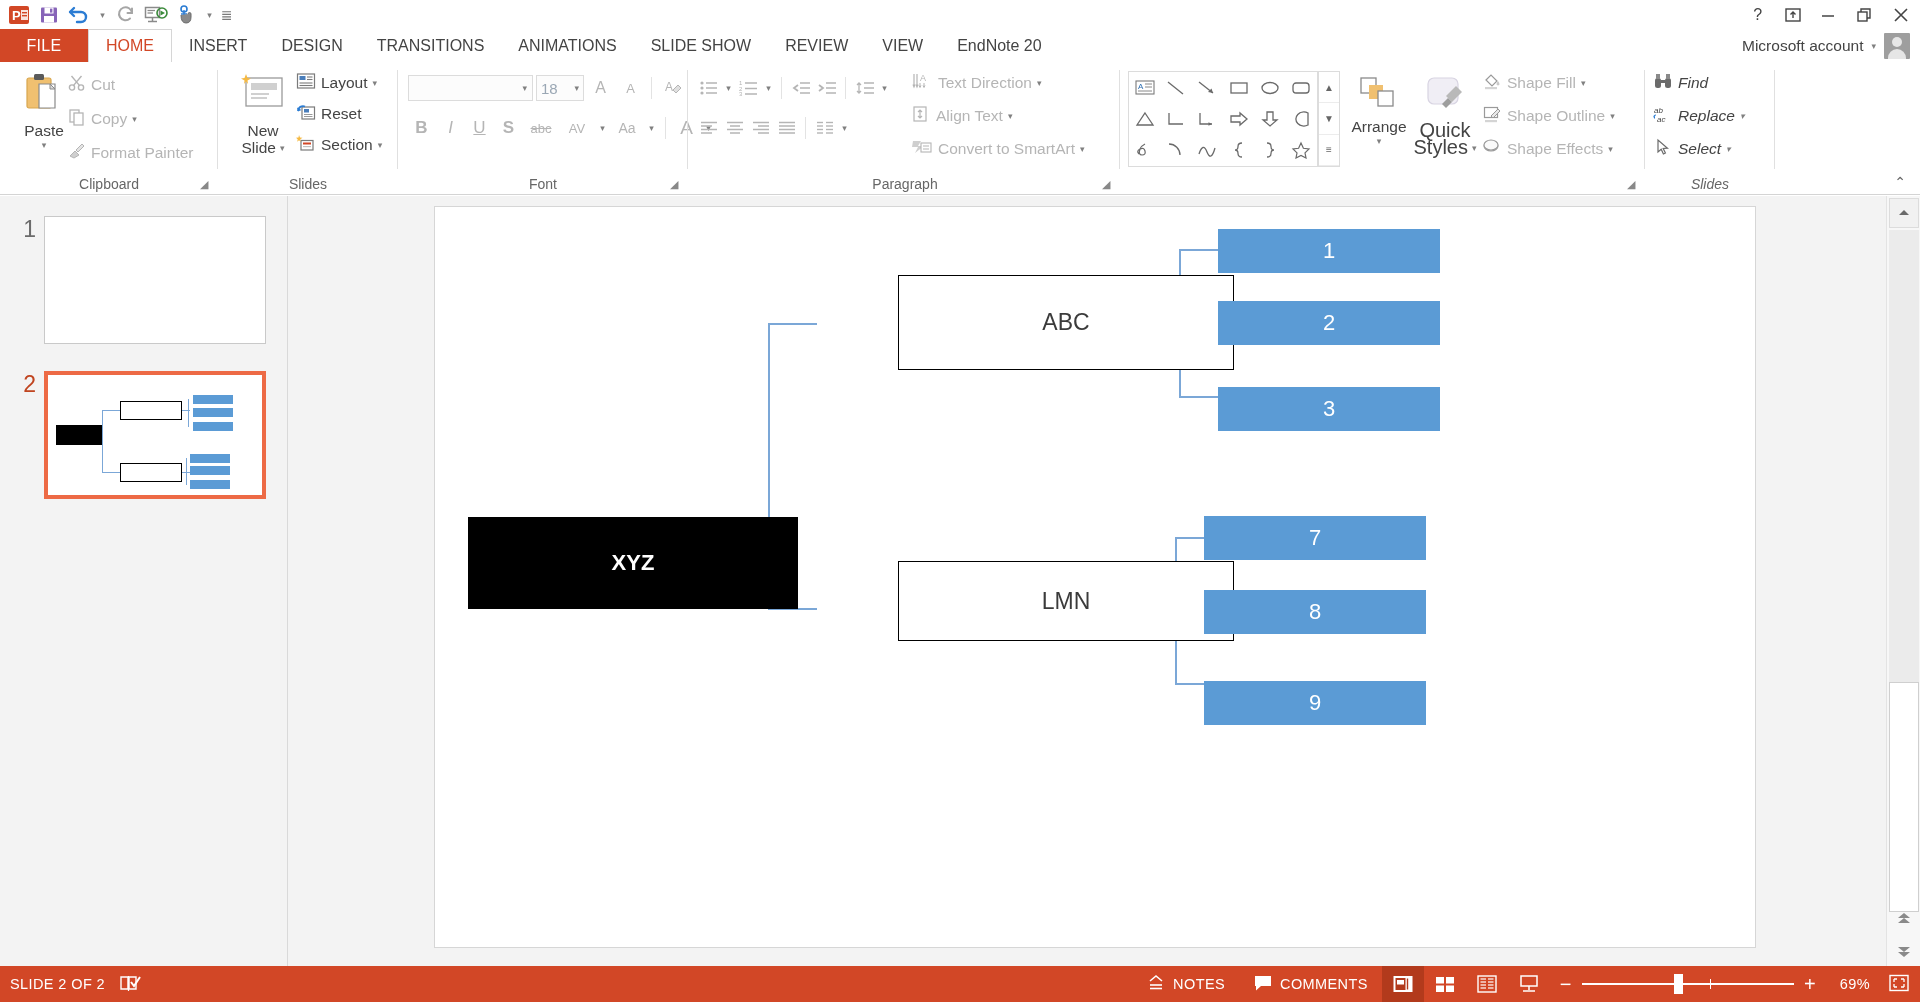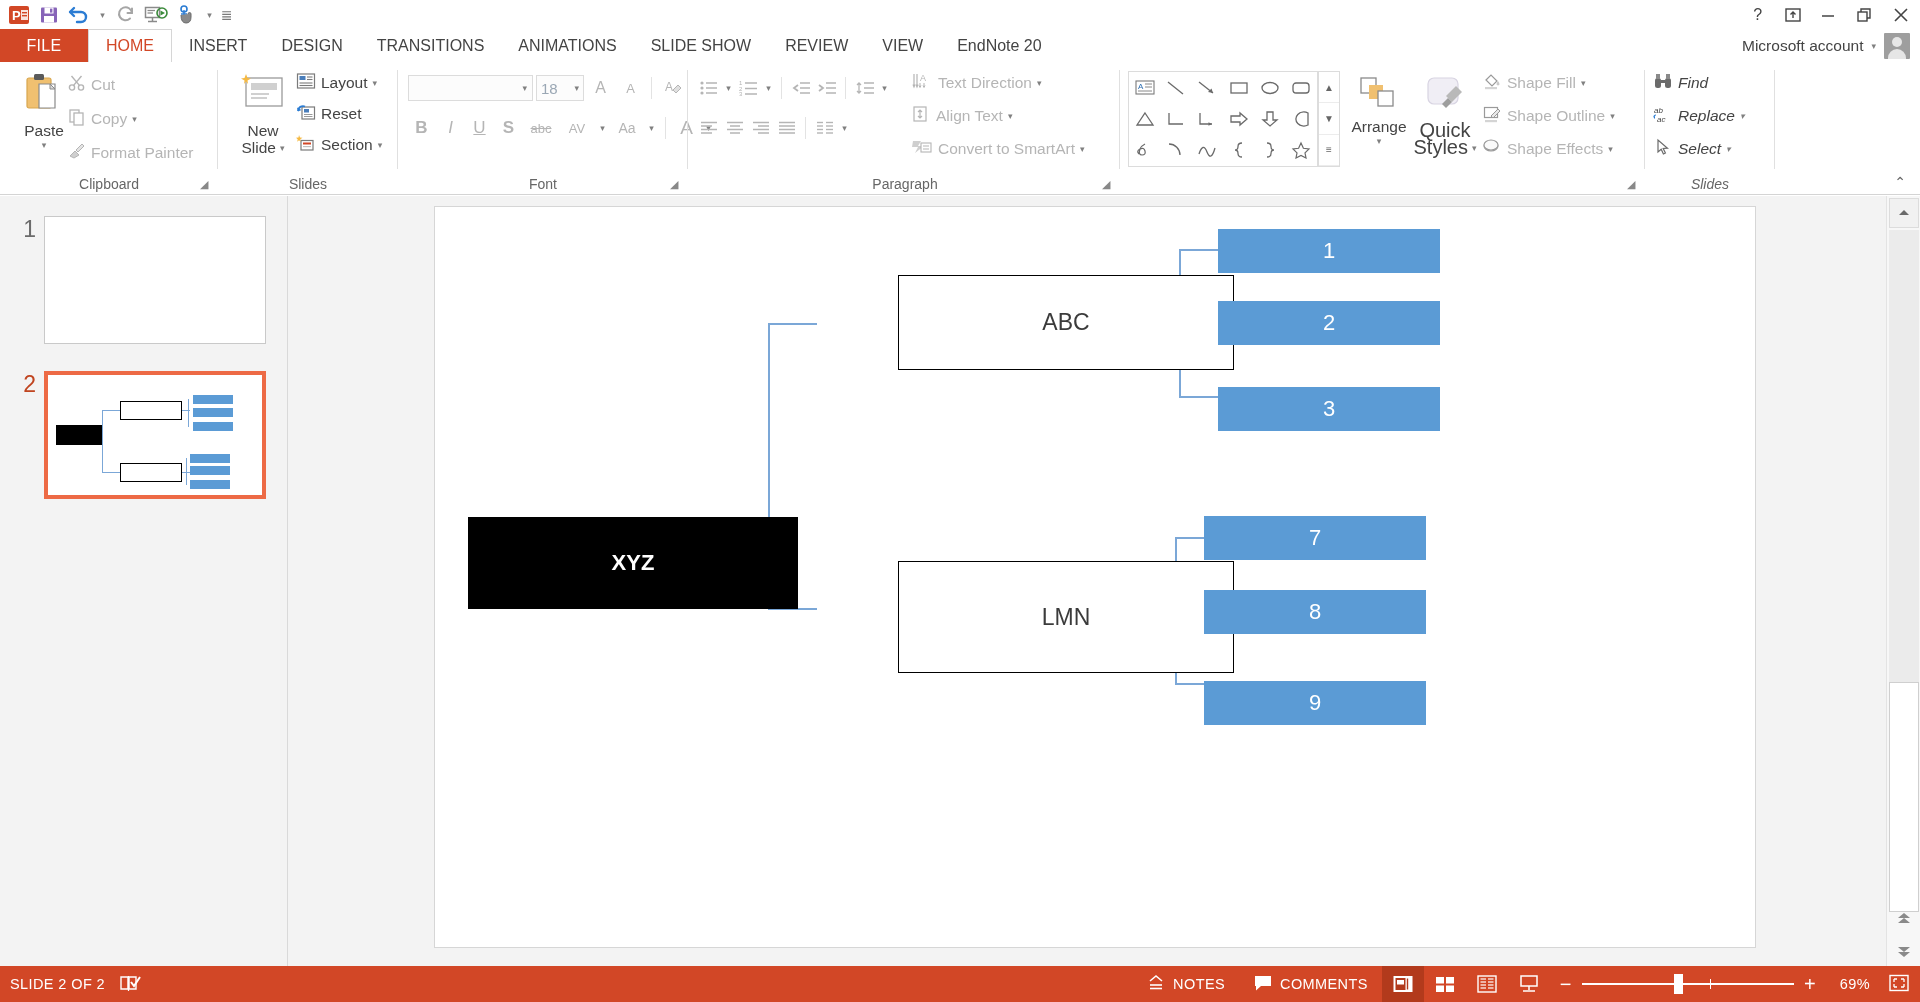--- a/index.html
+++ b/index.html
@@ -919,21 +919,21 @@
       <div class="conn" style="left:740px; top:476px; width:30px; height:1.6px; background:#7BA7D7;"></div>
 
       <div class="node black" style="left:33px; top:310px; width:330px; height:92px;">
         <span class="txt">XYZ</span>
       </div>
 
       <div class="node white" style="left:463px; top:68px; width:336px; height:95px;">
         <span class="txt">ABC</span>
       </div>
 
-      <div class="node white" style="left:463px; top:354px; width:336px; height:112px;">
+      <div class="node white" style="left:463px; top:354px; width:336px; height:80px;">
         <span class="txt">LMN</span>
       </div>
 
       <div class="node blue" style="left:783px; top:22px; width:222px; height:44px;">
         <span class="txt">1</span>
       </div>
       <div class="node blue" style="left:783px; top:94px; width:222px; height:44px;">
         <span class="txt">2</span>
       </div>
       <div class="node blue" style="left:783px; top:180px; width:222px; height:44px;">

